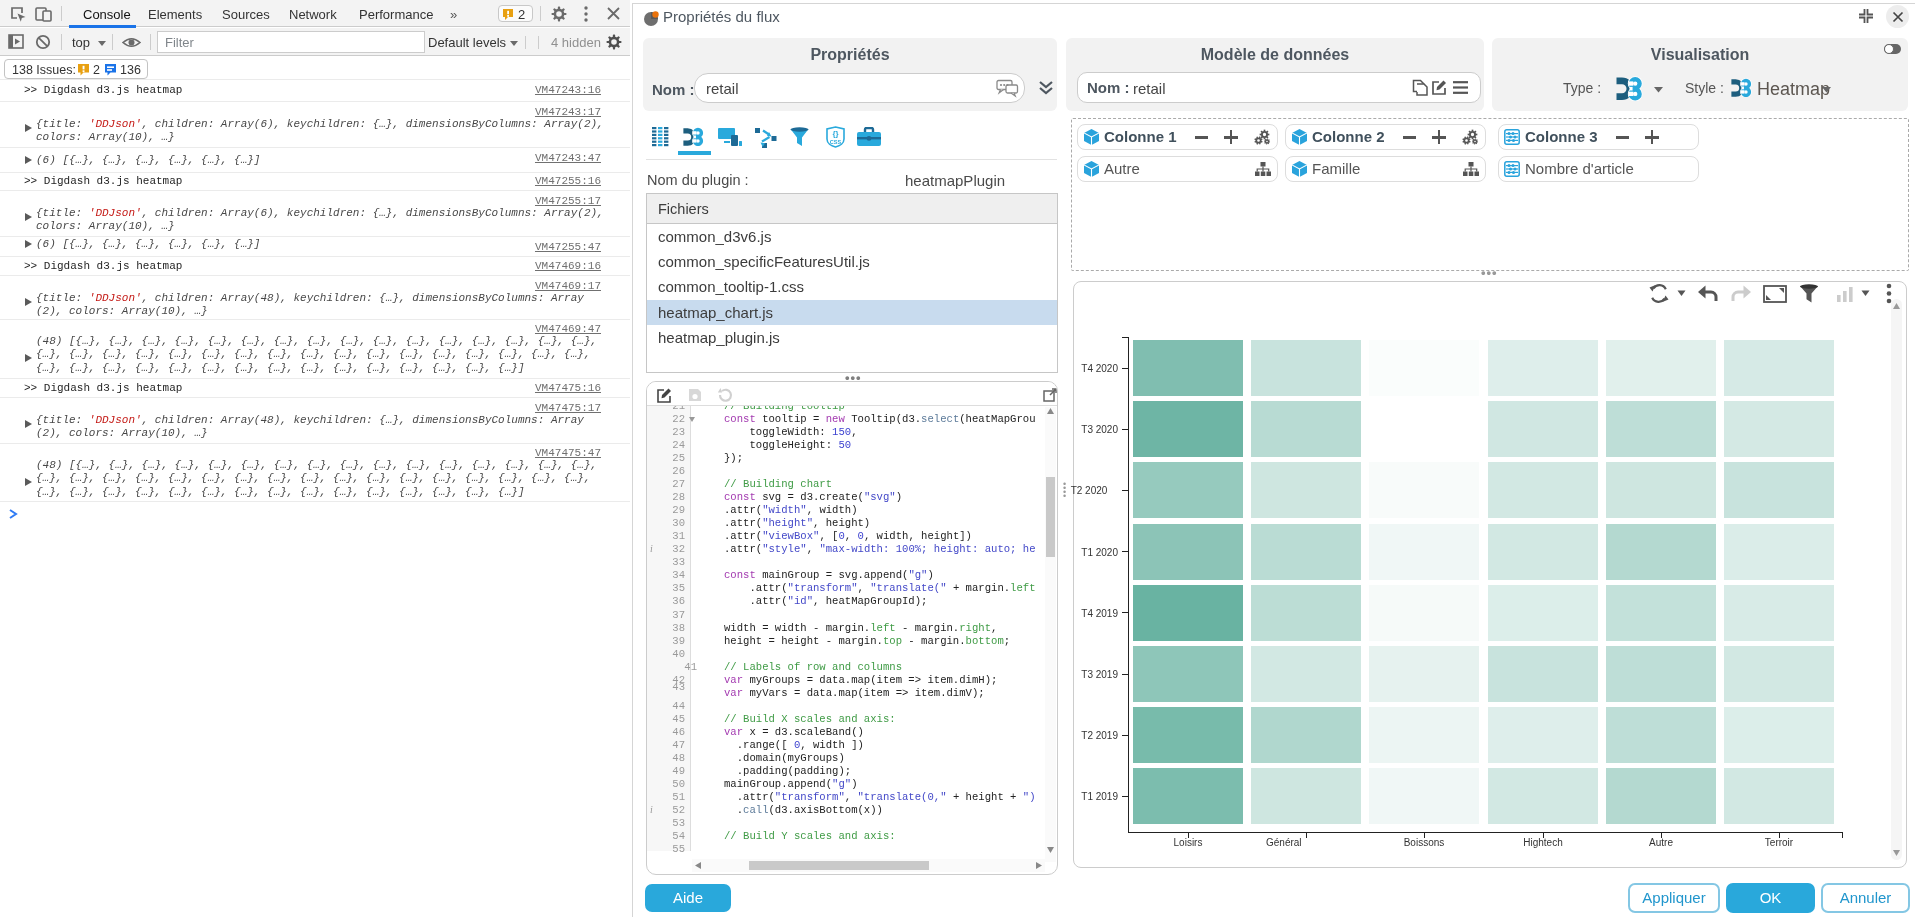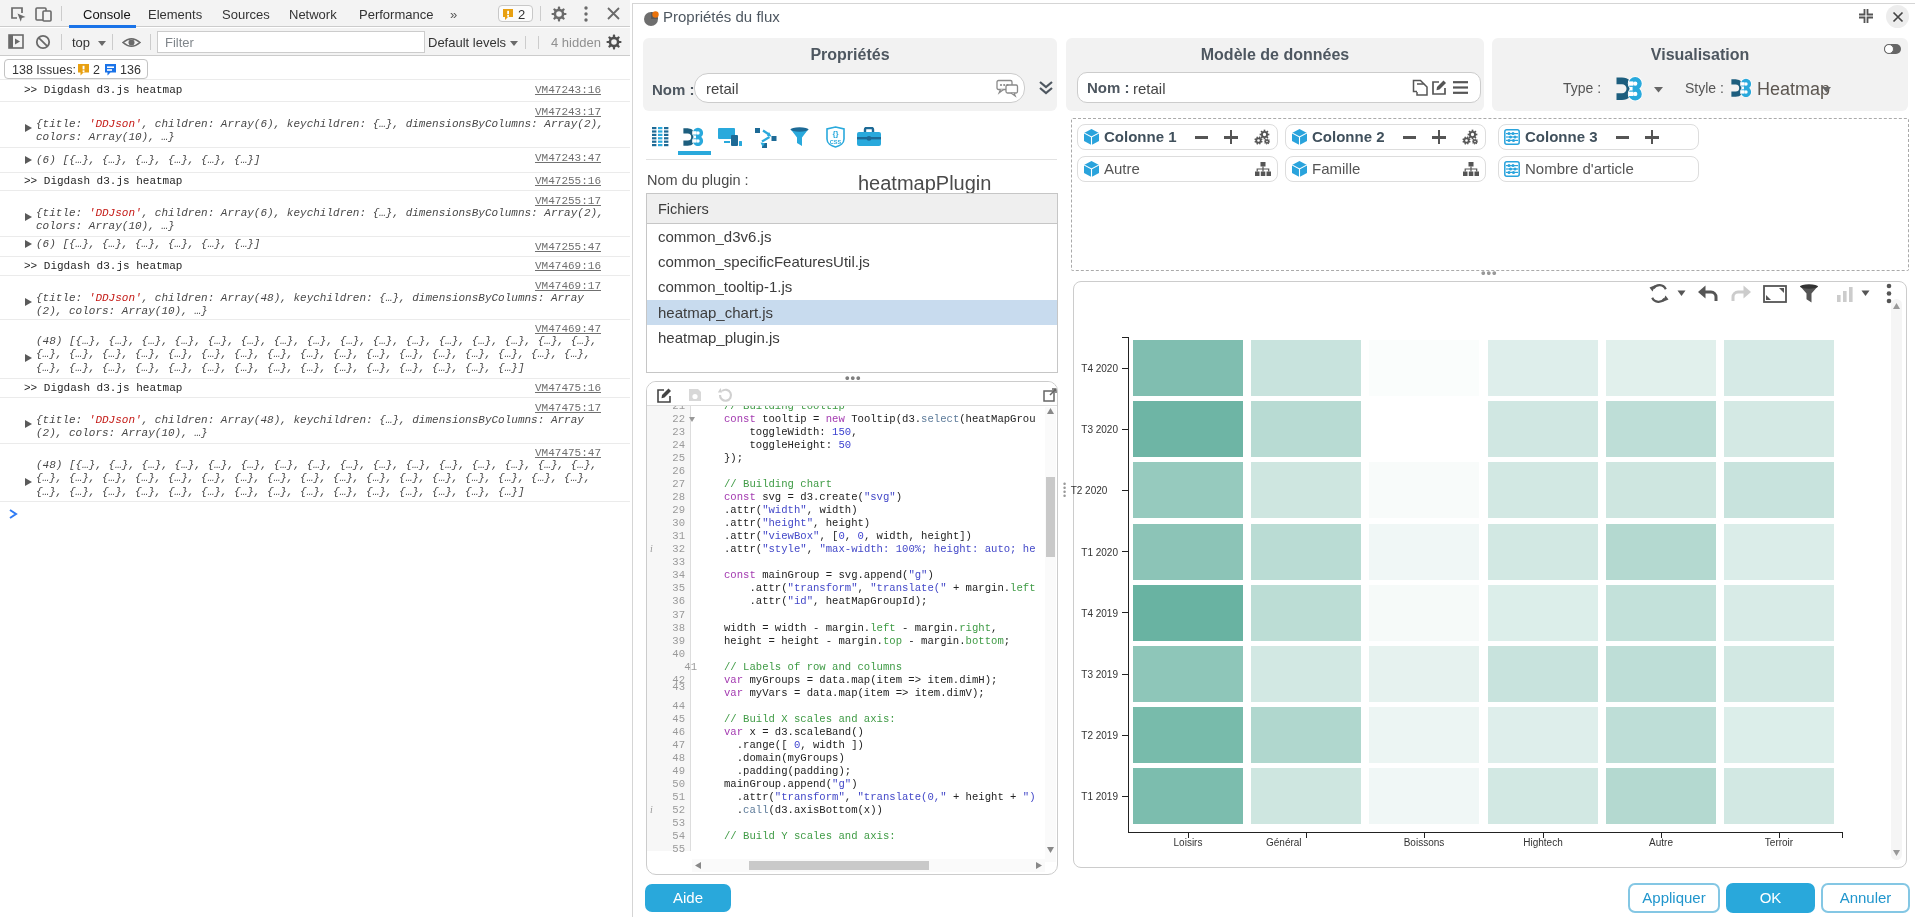--- a/index.html
+++ b/index.html
@@ -362,26 +362,26 @@
       <text x="9.5" y="17.5" font-size="5.5" font-weight="bold" fill="#29a9dc" text-anchor="middle" font-family="Liberation Sans">CSS</text>
     </svg>
     <svg class="abs" style="left:857px;top:127px" width="25" height="20" viewBox="0 0 25 20">
       <rect x="0" y="5" width="24" height="14" rx="2" fill="#29a9dc"></rect>
       <path d="M8 5 V2.5 a1.5 1.5 0 0 1 1.5-1.5 h5 a1.5 1.5 0 0 1 1.5 1.5 V5" fill="none" stroke="#1d6a96" stroke-width="2.4"></path>
       <rect x="0" y="10" width="24" height="2.4" fill="#1d6a96"></rect>
       <circle cx="12" cy="11.4" r="2.4" fill="#1d6a96"></circle>
     </svg>
     <div class="abs" style="left:646px;top:159px;width:411px;height:1px;background:#e2e2e2"></div>
     <div class="abs" style="left:647px;top:172px;font-size:14.5px;color:#4a4a4a">Nom du plugin :</div>
-    <div class="abs" style="left:858px;top:172px;font-size:20px;color:#4a4a4a">heatmapPlugin</div>
+    <div class="abs" style="left:905px;top:172px;font-size:15px;color:#4a4a4a">heatmapPlugin</div>
     <div class="flist" style="left:646px;top:193px;width:412px;height:180px">
       <div style="height:30px;line-height:30px;background:#efefef;border-bottom:1px solid #c6c6c6;padding-left:11px;font-size:14.5px;color:#3c3c3c">Fichiers</div>
       <div class="frow" style="">common_d3v6.js</div>
       <div class="frow" style="">common_specificFeaturesUtil.js</div>
-      <div class="frow" style="">common_tooltip-1.js</div>
+      <div class="frow" style="">common_tooltip-1.css</div>
       <div class="frow" style="background:#c8dbee">heatmap_chart.js</div>
       <div class="frow" style="">heatmap_plugin.js</div>
     </div>
     <div class="dots3" style="left:845px;top:370px">•••</div>
     <div class="abs" style="left:646px;top:381px;width:412px;height:494px;border:1px solid #ccc;border-radius:10px;background:#fff;overflow:hidden">
       <div class="abs" style="left:0;top:0;width:410px;height:24px;border-bottom:1px solid #ddd;background:#fff"></div>
       <svg class="abs" style="left:9px;top:5px" width="17" height="17" viewBox="0 0 17 17">
         <g fill="none" stroke="#444" stroke-width="1.6">
           <path d="M14 9 v6 h-12 v-12 h6"></path>
         </g>

